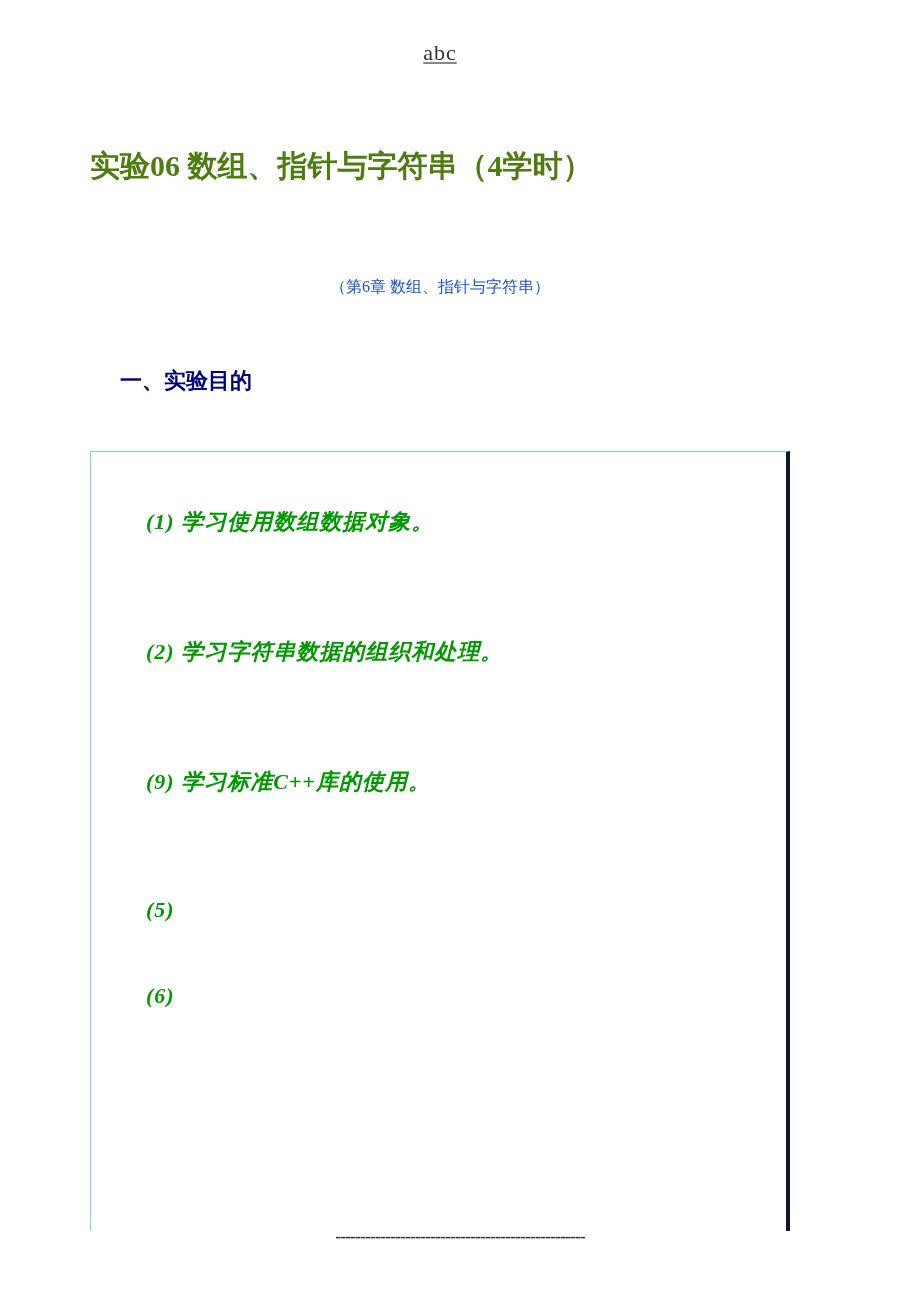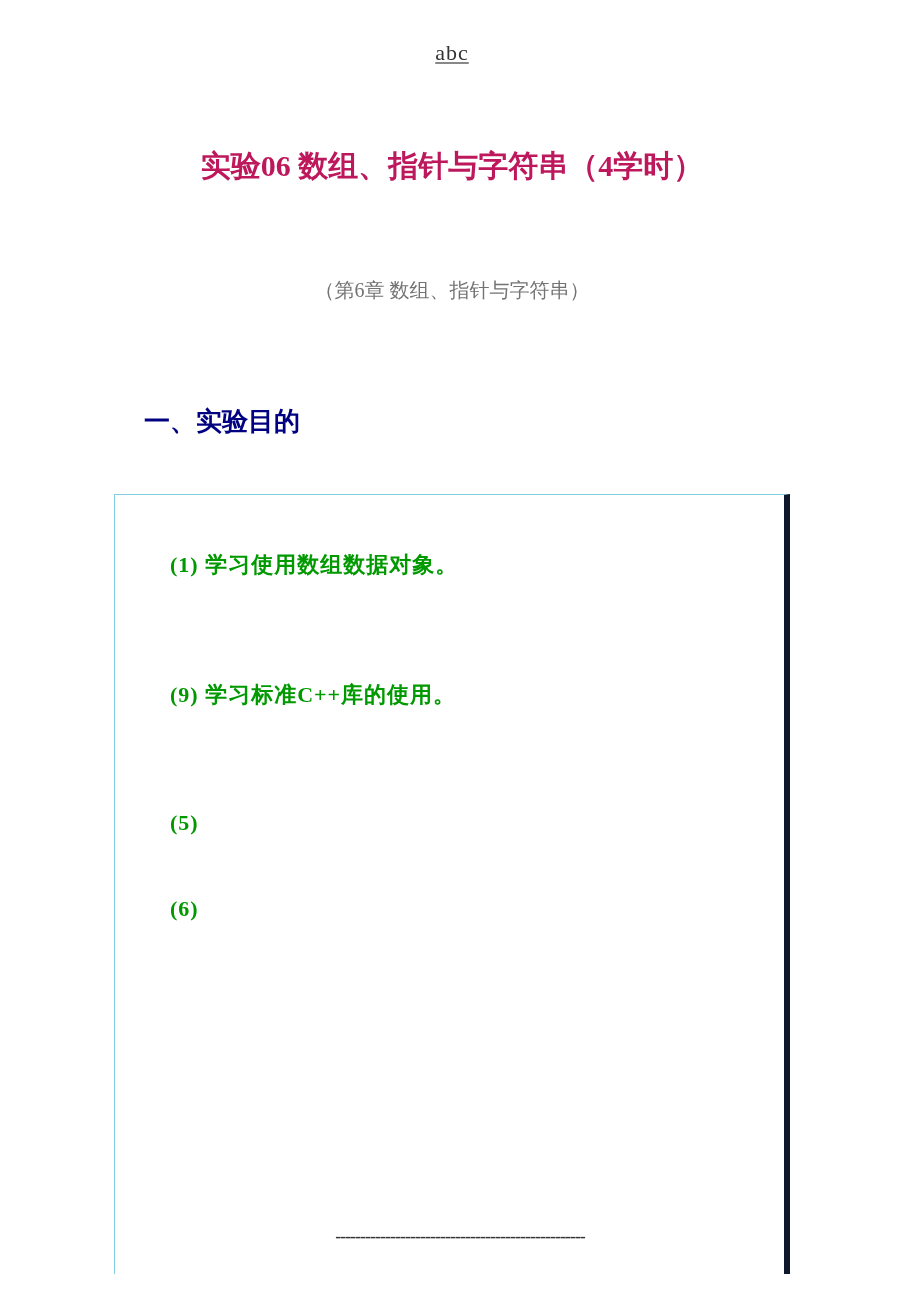--- a/index.html
+++ b/index.html
@@ -8,57 +8,57 @@
       box-sizing: border-box;
     }
     body {
       background: #ffffff;
       font-family: "SimSun", "Microsoft YaHei", serif;
       width: 920px;
       height: 1302px;
       position: relative;
     }
     .page {
-      padding: 40px 130px 0 114px;
+      padding: 40px 130px 0 90px;
     }
     .header-label {
       text-align: center;
       font-size: 22px;
       color: #333;
       text-decoration: underline;
       text-decoration-color: #888;
       margin-bottom: 80px;
       letter-spacing: 1px;
     }
     .title {
-      text-align: center;
       font-size: 30px;
       font-weight: bold;
-      color: #be185d;
+      color: #4d7c0f;
       margin-bottom: 90px;
     }
     .subtitle {
       text-align: center;
-      font-size: 20px;
-      color: #737373;
-      margin-bottom: 100px;
+      font-size: 16px;
+      color: #1d4ed8;
+      margin-bottom: 68px;
     }
     .section-heading {
-      font-size: 26px;
+      font-size: 22px;
       font-weight: bold;
       color: #000080;
       margin-bottom: 55px;
       margin-left: 30px;
     }
     .objectives-box {
       border-top: 1px solid #7fcfe0;
       border-left: 1px solid #7fcfe0;
-      border-right: 6px solid #0f172a;
+      border-right: 4px solid #0f172a;
       padding: 55px 20px 0 20px;
       min-height: 780px;
+      font-style: italic;
     }
     .objective-item {
       font-size: 22px;
       font-weight: bold;
       color: #009900;
       margin-bottom: 100px;
       margin-left: 35px;
       letter-spacing: 1px;
     }
     .objective-item.tight {
@@ -90,19 +90,20 @@
   <div class="header-label">abc</div>
 
   <h1 class="title">实验06 数组、指针与字符串（4学时）</h1>
 
   <div class="subtitle">（第6章 数组、指针与字符串）</div>
 
   <h2 class="section-heading">一、实验目的</h2>
 
   <div class="objectives-box">
     <div class="objective-item">(1) 学习使用数组数据对象。</div>
+    <div class="objective-item">(2) 学习字符串数据的组织和处理。</div>
     <div class="objective-item">(9) 学习标准C++库的使用。</div>
     <div class="objective-item tight">(5)</div>
     <div class="objective-item">(6)</div>
   </div>
 </div>
 
 <div class="footer-dashes">--------------------------------------------------</div>
 
 </body></html>

